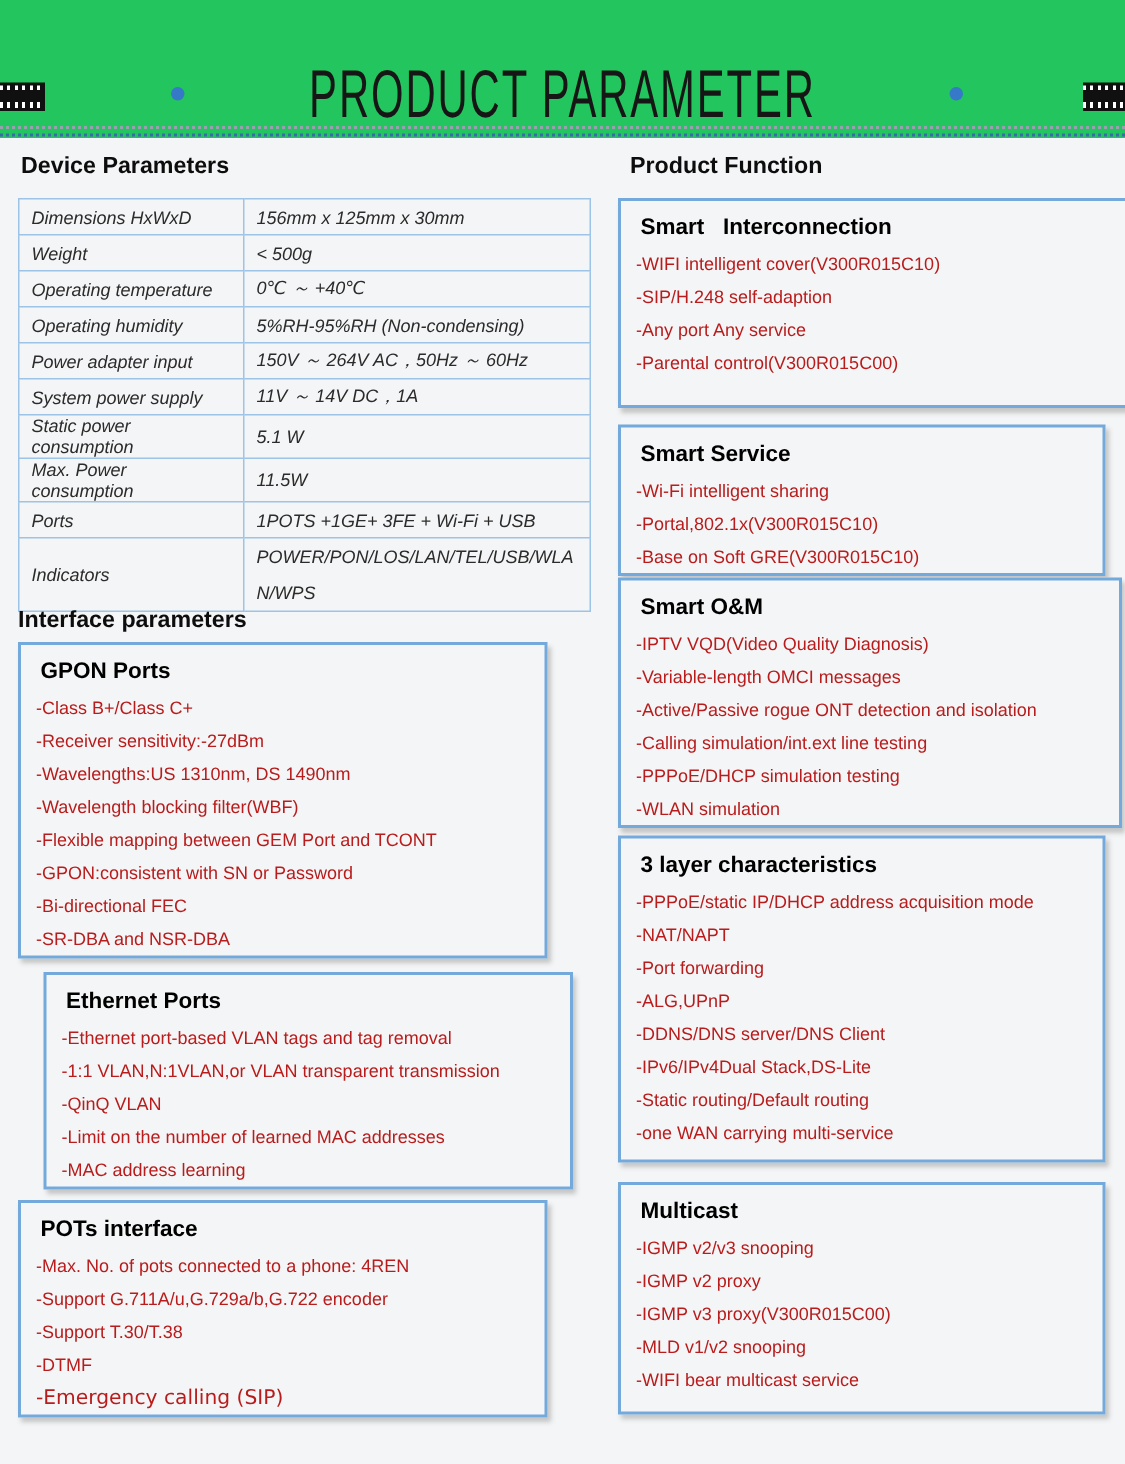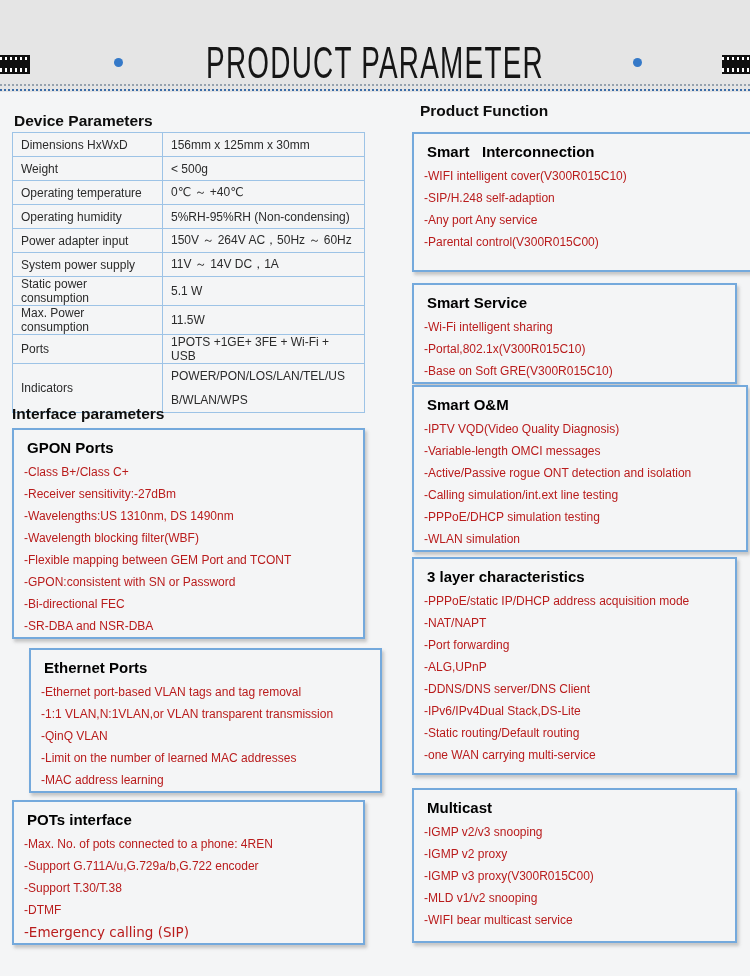--- a/index.html
+++ b/index.html
@@ -6,21 +6,21 @@
   html,body { width:750px; }
   body {
     height:976px;
     background:#ffffff;
     font-family:"Liberation Sans","DejaVu Sans",sans-serif;
     position:relative;
     overflow:hidden;
   }
 
   
-  .header { position:absolute; top:0; left:0; width:750px; height:92px; background:#e5e5e5; }
+  .header { position:absolute; top:0; left:0; width:750px; height:92px; background:#22c55e; }
   .page-title {
     position:absolute; top:40px; left:0; width:750px;
     text-align:center;
     font-size:45px; font-weight:normal; color:#161616;
     letter-spacing:2px; white-space:pre;
     transform:scaleX(0.62); transform-origin:50% 50%;
     line-height:1;
   }
   .film {
     position:absolute; top:55px; width:30px; height:19px;
@@ -46,28 +46,28 @@
 
   
   .content {
     position:absolute; top:92px; left:0; width:750px; height:884px;
     background:#f4f5f6;
   }
   .col-heading {
     position:absolute;
     font-size:15.5px; font-weight:bold; color:#0d0d0d;
   }
-  #heading-device    { left:14px; top:20px; }
+  #heading-device    { left:14px; top:10px; }
   #heading-function  { left:420px; top:10px; }
   #heading-interface { left:12px; top:313px; }
 
   
   .param-table {
-    position:absolute; left:12px; top:40px; width:353px;
-    border-collapse:collapse; table-layout:fixed;
+    position:absolute; left:12px; top:40px; width:382px;
+    border-collapse:collapse; table-layout:fixed;font-style:italic;
   }
   .param-table td {
     border:1px solid #9dc3e6;
     font-size:12px; color:#2b2b2b;
     padding:0 8px; height:24px; vertical-align:middle;
     overflow:hidden;
   }
   .param-table td.p-label { width:150px; }
   .param-table tr.tall td { height:48px; }
   .param-table td.wrap { word-break:break-all; line-height:24px; }

